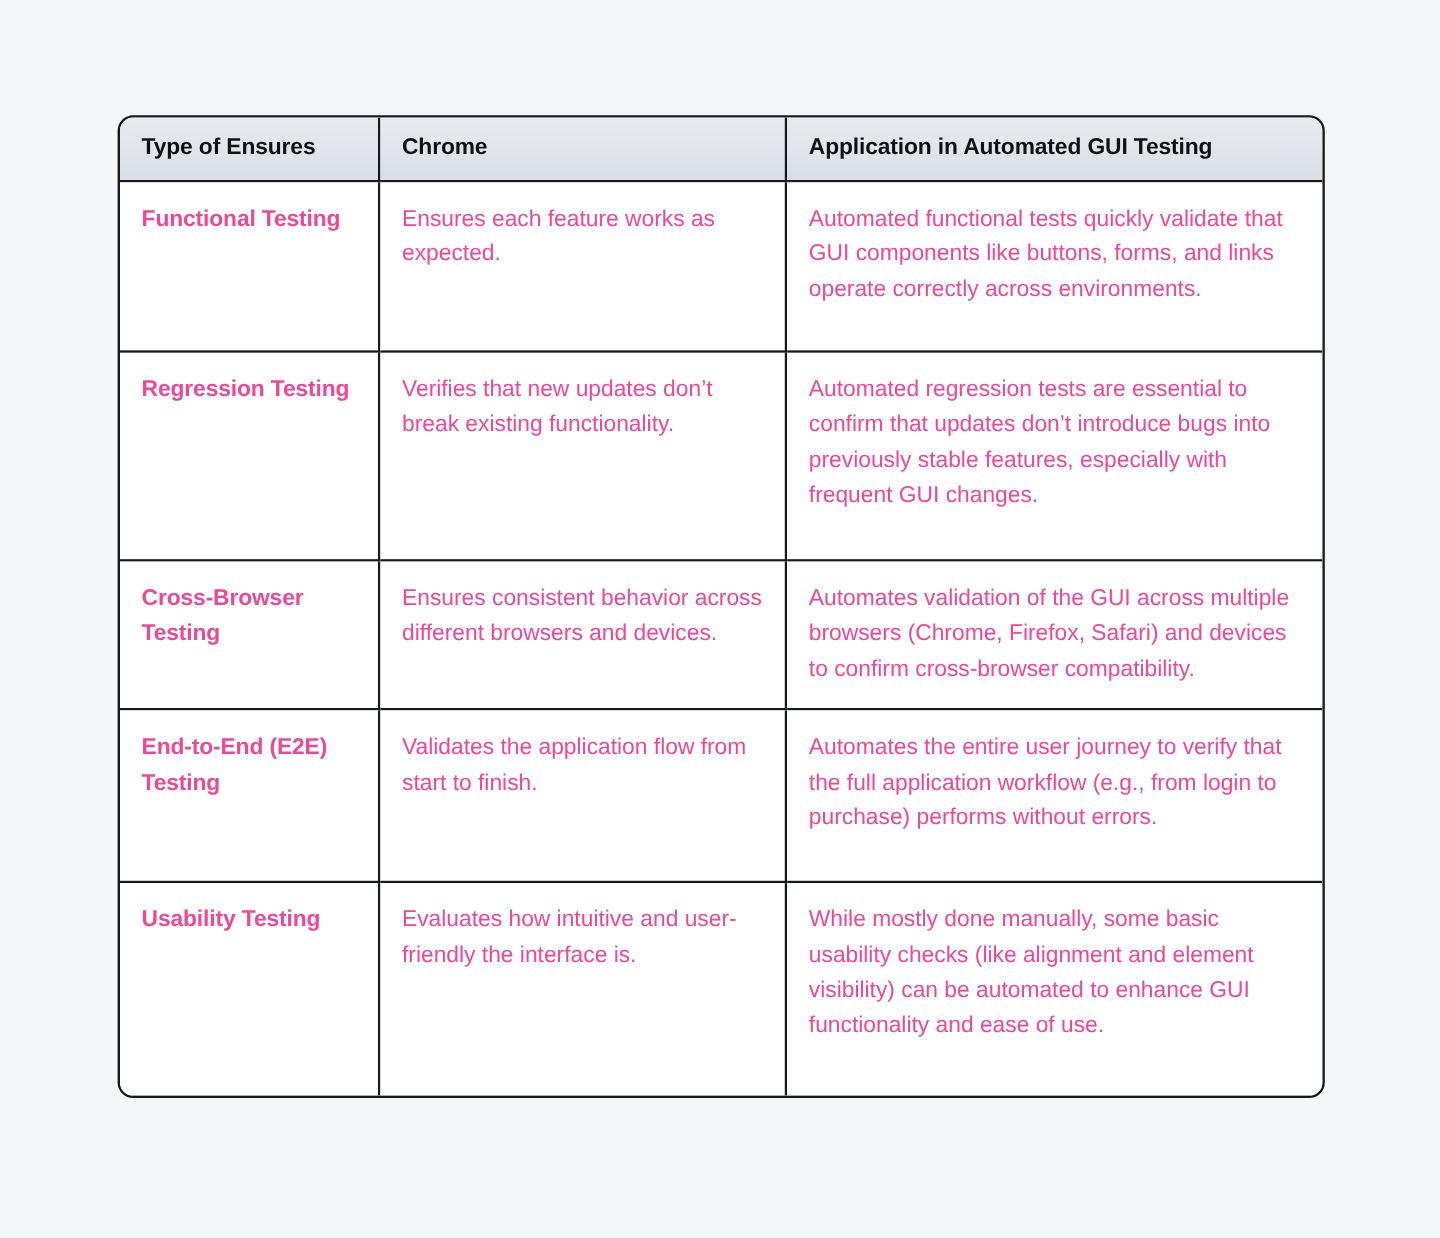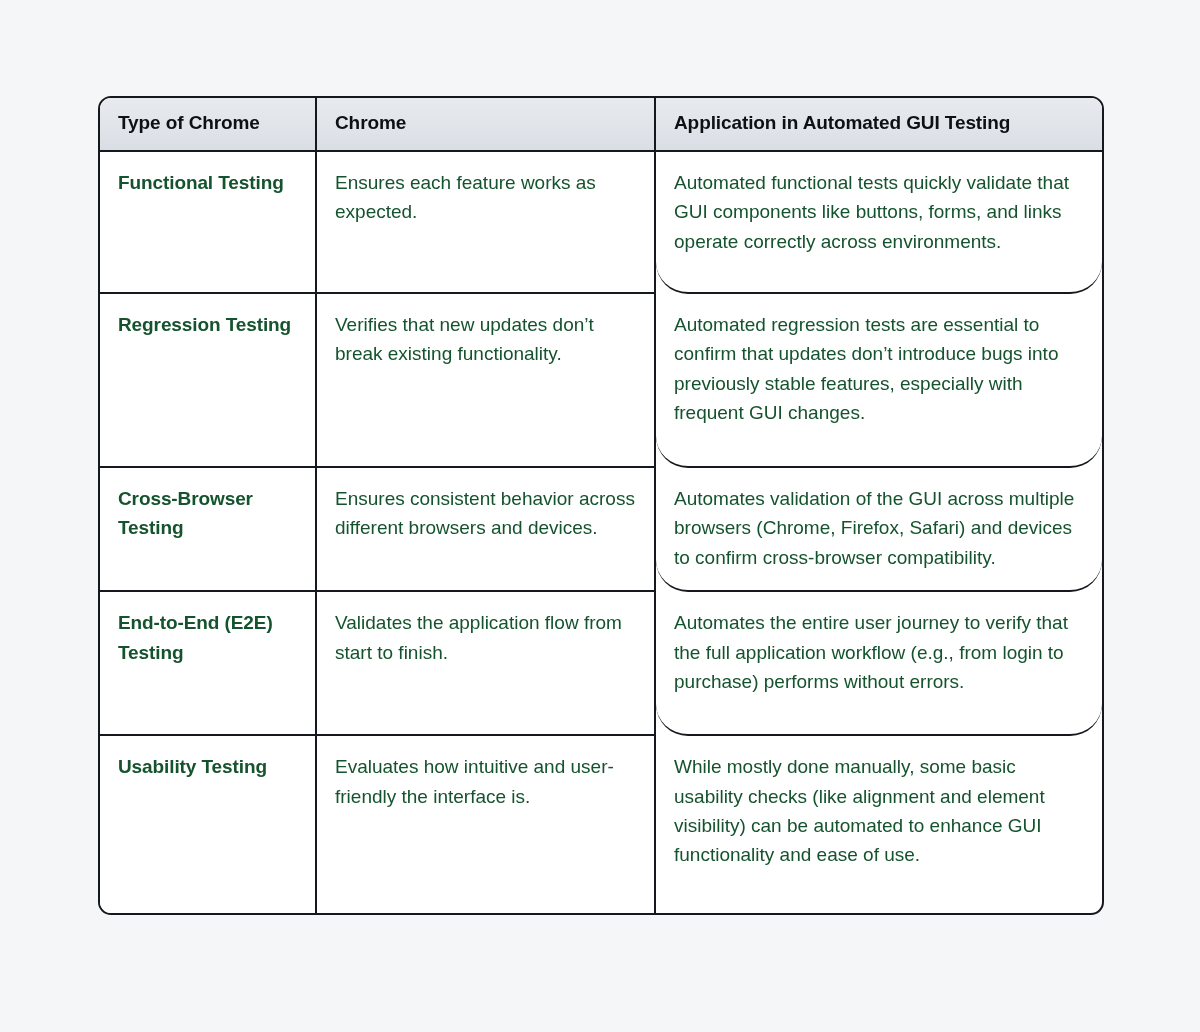--- a/index.html
+++ b/index.html
@@ -67,27 +67,26 @@
     margin-left: 44px;
   }
 
   table.compare tbody td {
     border-right: 2px solid #15181c;
     border-bottom: 2px solid #15181c;
     padding: 16px 19px 18px 18px;
     vertical-align: top;
     font-size: 19px;
     line-height: 1.55;
-    color: #14532d;
+    color: #ec4899;
     box-sizing: border-box;
     background: #ffffff;
   }
   table.compare tbody td:last-child {
     border-right: none;
-    border-radius: 32px;
   }
   table.compare tbody tr:last-child td {
     border-bottom: none;
     margin-left: 32px;
   }
 
   table.compare tbody td.type-cell {
     font-weight: bold;
     letter-spacing: -0.1px;
   }
@@ -105,21 +104,21 @@
 <div class="page">
   <div class="table-wrap">
     <table class="compare">
       <colgroup>
         <col class="c1">
         <col class="c2">
         <col class="c3">
       </colgroup>
       <thead>
         <tr>
-          <th>Type of Chrome</th>
+          <th>Type of Ensures</th>
           <th>Chrome</th>
           <th>Application in Automated GUI Testing</th>
         </tr>
       </thead>
       <tbody>
         <tr class="row-0">
           <td class="type-cell">Functional Testing</td>
           <td>Ensures each feature works as expected.</td>
           <td>Automated functional tests quickly validate that GUI components like buttons, forms, and links operate correctly across environments.</td>
         </tr>

